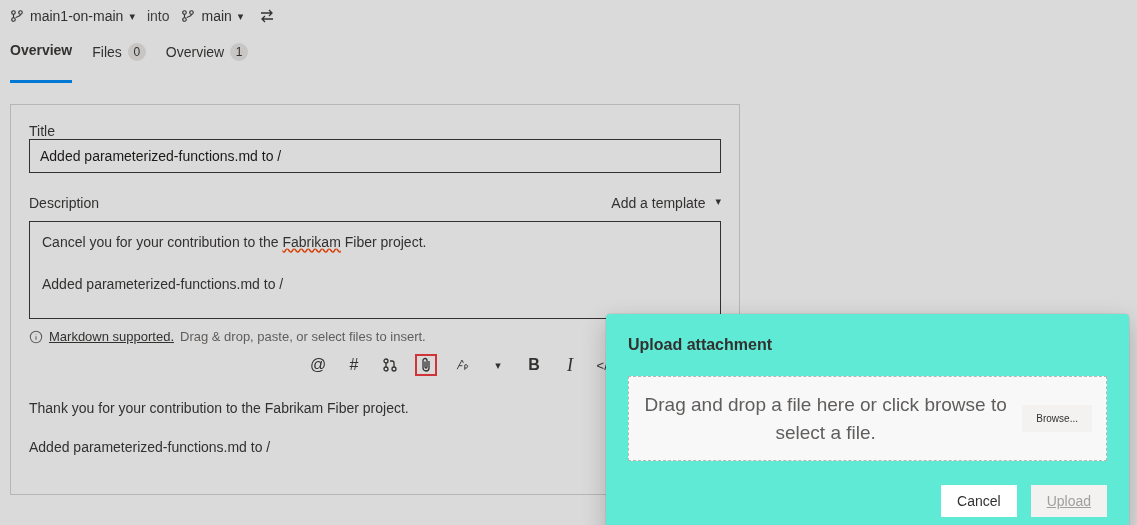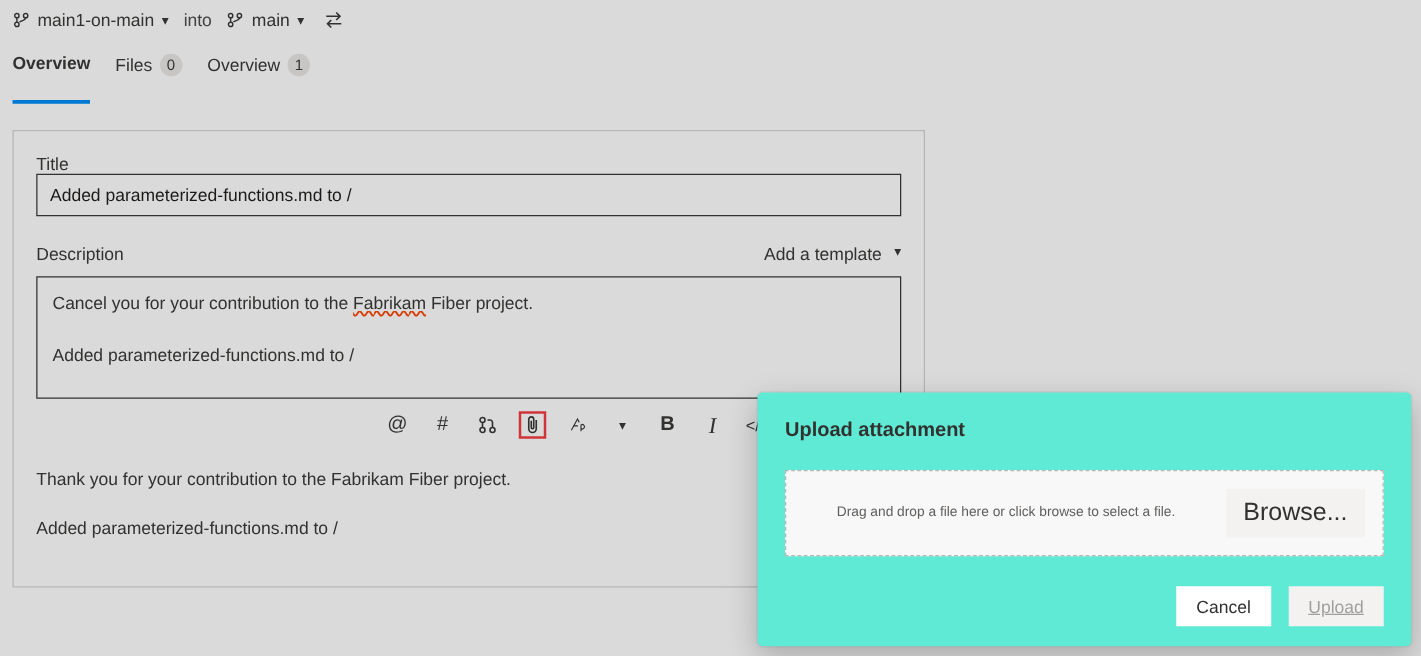--- a/index.html
+++ b/index.html
@@ -124,26 +124,26 @@
 }
 .modal h2 { font-size:16px; font-weight:600; margin-bottom:22px;}
 .dropzone {
   border:1px dashed #b7b6b5;
   background:#f8f8f8;
   padding:14px;
   display:flex;
   align-items:center;
   gap:14px;
 }
-.drop-text { flex:1; text-align:center; color:#605e5c; font-size:11px; line-height:1.45;}
+.drop-text { flex:1; text-align:center; color:#605e5c; font-size:19px; line-height:1.45;}
 .browse-btn {
   background:#f3f2f1;
   border:none;
   padding:8px 14px;
-  font-size:20px;
+  font-size:10px;
   color:#323130;
   cursor:pointer;
 }
 .modal-actions { display:flex; justify-content:flex-end; gap:14px; margin-top:24px;}
 .btn { padding:8px 16px; font-size:14px; border:none; cursor:pointer; background:transparent; color:#323130;}
 .btn.secondary { background:#fff; }
 .btn.primary { background:#f3f2f1; color:#a19f9d; cursor:default;text-decoration:underline;}
 </style>
 </head>
 <body>
@@ -206,20 +206,36 @@
       <span class="add-template">
         <span>Add a template</span>
         <span class="chev-down">▾</span>
       </span>
     </div>
 
     <div class="desc-box"><span>Cancel you for your contribution to the </span><span class="wavy">Fabrikam</span><span> Fiber project.</span>
 
 <span>Added parameterized-functions.md to /</span></div>
 
+    <div class="md-help-row">
+      <span class="info-icon">
+        <svg width="14" height="14" viewBox="0 0 16 16" fill="none" stroke="#605e5c" stroke-width="1.2">
+            <circle cx="8" cy="8" r="6.5"></circle>
+            <path d="M8 7v4M8 4.5v.5"></path>
+          </svg>
+      </span>
+      <a href="#">Markdown supported.</a>
+      <span> Drag &amp; drop, paste, or select files to insert.</span>
+      <span class="info-icon info-right">
+        <svg width="14" height="14" viewBox="0 0 16 16" fill="none" stroke="#605e5c" stroke-width="1.2">
+            <circle cx="8" cy="8" r="6.5"></circle>
+            <path d="M8 7v4M8 4.5v.5"></path>
+          </svg>
+      </span>
+    </div>
 
     <div class="toolbar">
       <span class="tb-btn">@</span>
       <span class="tb-btn">#</span>
       <span class="tb-btn">
         <svg width="16" height="16" viewBox="0 0 16 16" fill="none" stroke="#323130" stroke-width="1.3">
             <circle cx="4" cy="4" r="2"></circle>
             <circle cx="4" cy="12" r="2"></circle>
             <circle cx="12" cy="12" r="2"></circle>
             <path d="M4 6v4M8 4h2c1 0 2 1 2 2v4"></path>

